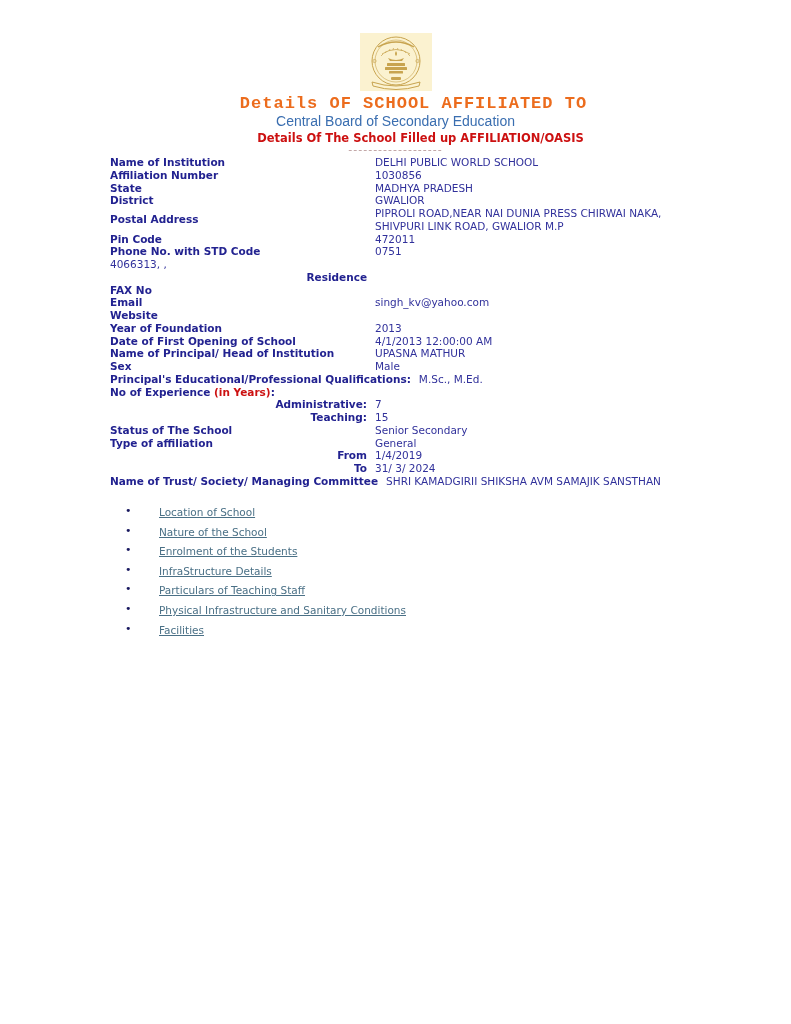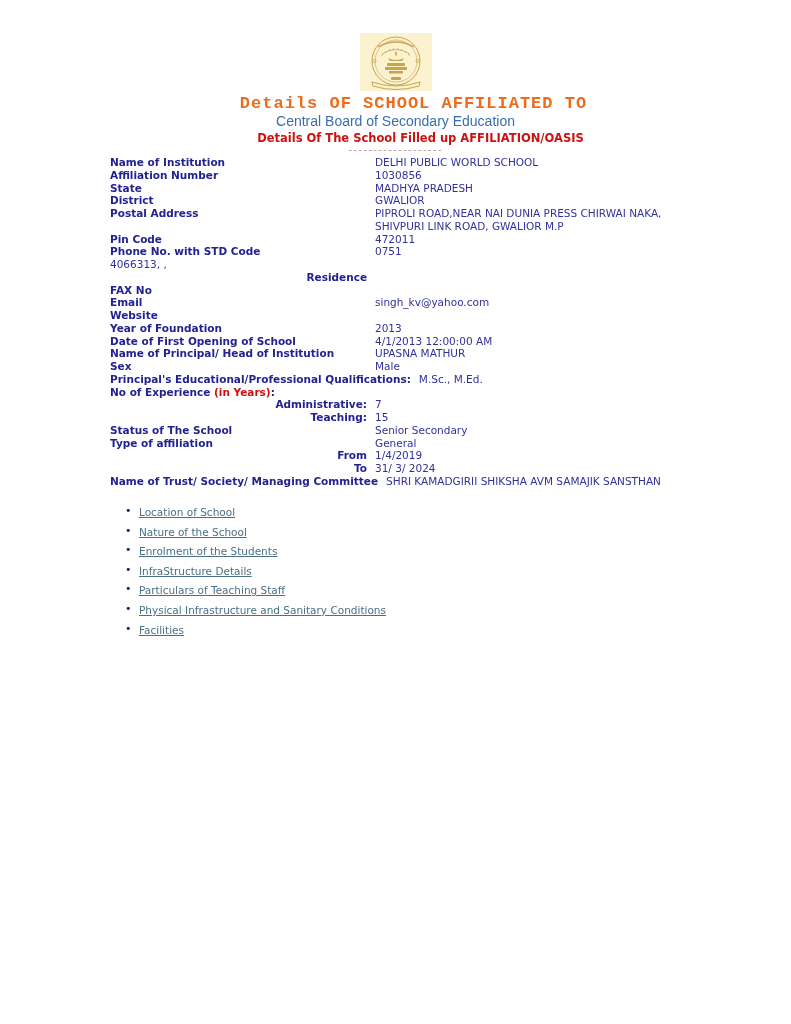--- a/index.html
+++ b/index.html
@@ -20,33 +20,33 @@
     font-family:"Liberation Sans","DejaVu Sans",sans-serif;
     font-size:14px;color:var(--steelblue);}
   .tagline{position:absolute;left:0;top:131px;width:791px;text-align:center;
     font-size:11.5px;font-weight:bold;color:var(--red);padding-left:25px;}
   .divider{position:absolute;left:0;top:143px;width:791px;text-align:center;
     font-size:11px;letter-spacing:1px;color:var(--dividercolor);}
 
   
   .fields{position:absolute;left:110px;top:156px;width:620px;
     font-size:10.5px;color:var(--valnavy);}
-  .row{display:flex;align-items:flex-start;line-height:12.75px;}
+  .row{display:flex;align-items:center;line-height:12.75px;}
   .row .label{flex:0 0 auto;min-width:265px;white-space:nowrap;
     font-weight:bold;color:var(--labelnavy);box-sizing:border-box;padding-right:8px;}
   .row .label.right{text-align:right;}
   .row .label .red{color:var(--red);}
   .row .value{width:330px;color:var(--valnavy);}
 
   
   .links{position:absolute;left:122px;top:505px;margin:0;padding:0;list-style:none;
     font-size:10.5px;}
   .links li{position:relative;padding-left:17px;height:19.6px;line-height:14px;}
   .links li .bullet{position:absolute;left:3px;top:-1px;color:#17175e;font-size:11px;}
-  .links a{color:var(--linkslate);cursor:pointer;}
+  .links a{color:var(--linkslate);cursor:pointer;margin-left:20px;}
 </style>
 </head>
 <body>
 
 <div class="page">
 
   <div class="logo-wrap">
     <div class="logo">
       <svg width="72" height="58" viewBox="0 0 72 58">
         <g fill="none" stroke="#c8a44f" stroke-width="1">

